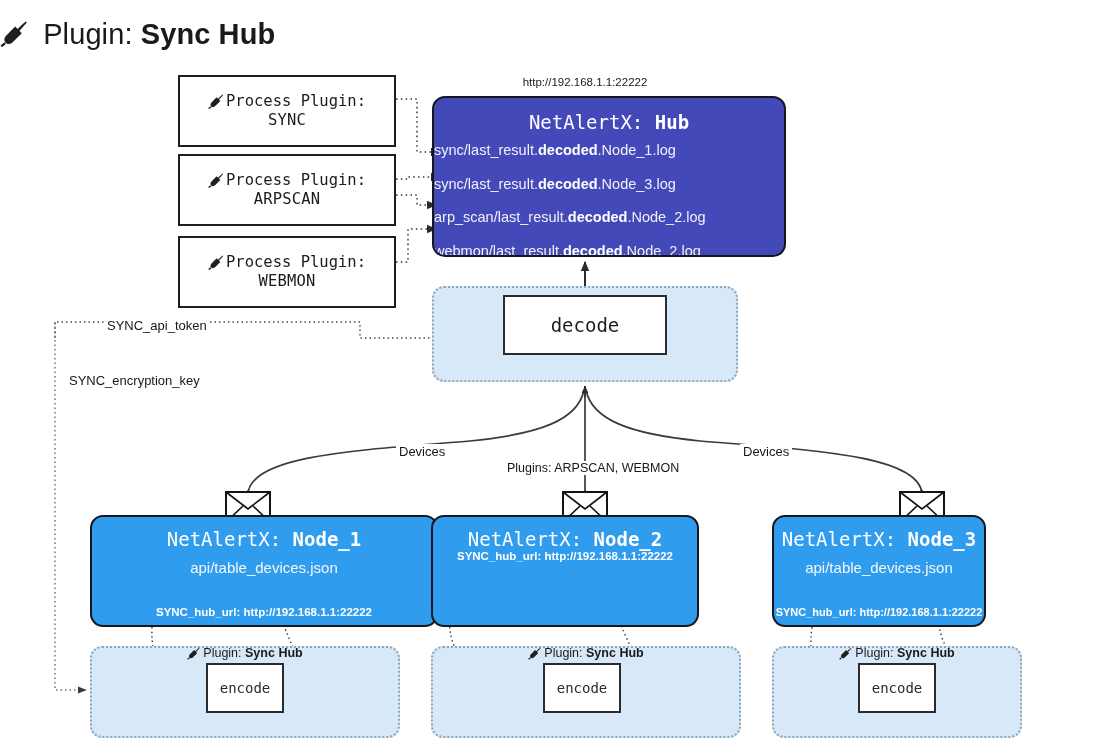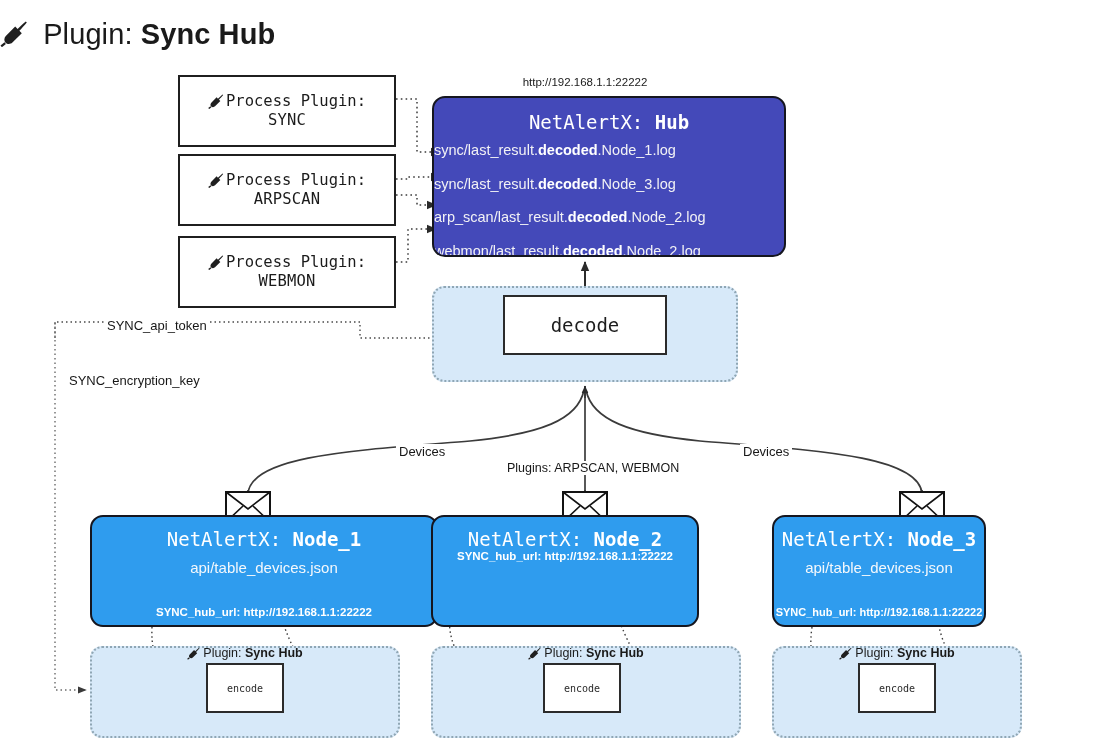--- a/index.html
+++ b/index.html
@@ -176,21 +176,21 @@
   #enclabel1 { left: 90px; width: 310px; }
   #enclabel2 { left: 431px; width: 310px; }
   #enclabel3 { left: 772px; width: 250px; }
 
   .encbox {
     top: 663px; width: 78px; height: 50px;
     background: #ffffff;
     border: 2px solid #2b2b2b;
     display: flex; align-items: center; justify-content: center;
     font-family: "DejaVu Sans Mono", "Liberation Mono", monospace;
-    font-size: 10px;
+    font-size: 14px;
     color: #2a2a2a;
   }
   #encbox1 { left: 206px; }
   #encbox2 { left: 543px; }
   #encbox3 { left: 858px; }
 
   
   .elabel {
     font-size: 13px;
     color: #171717;

